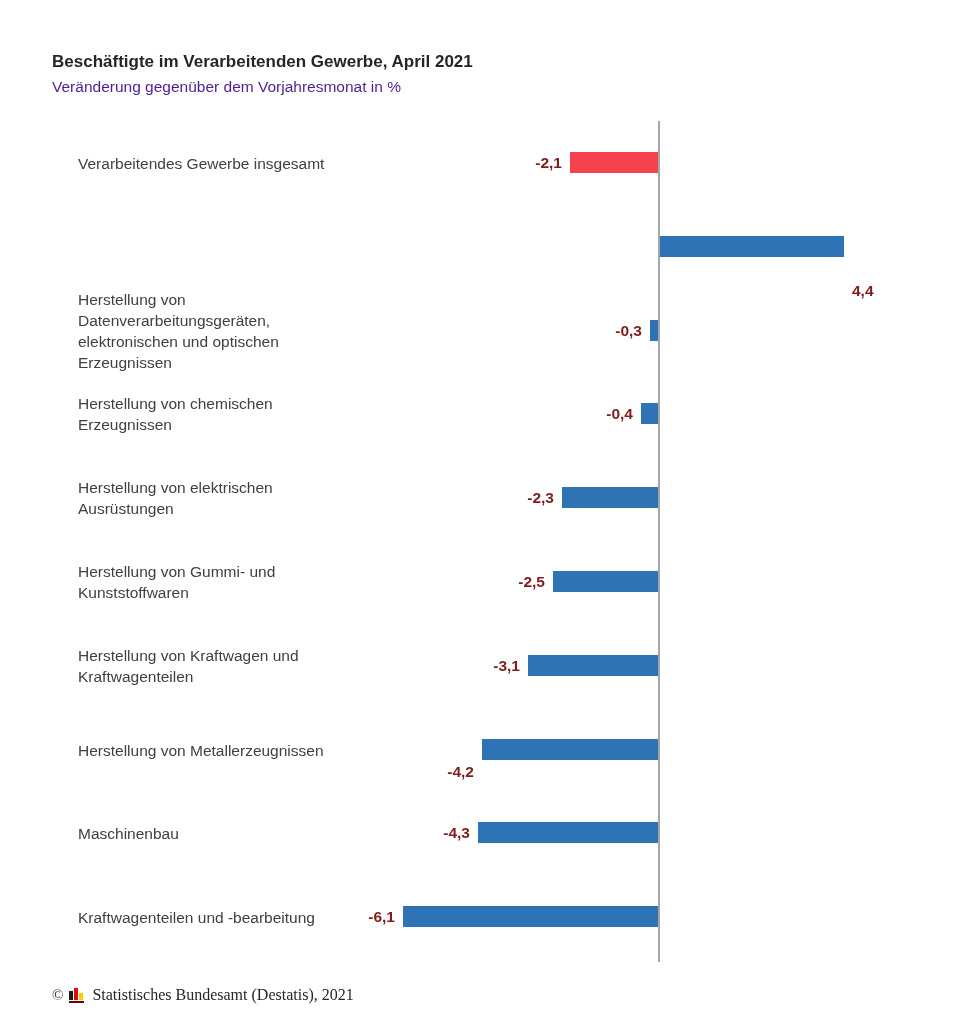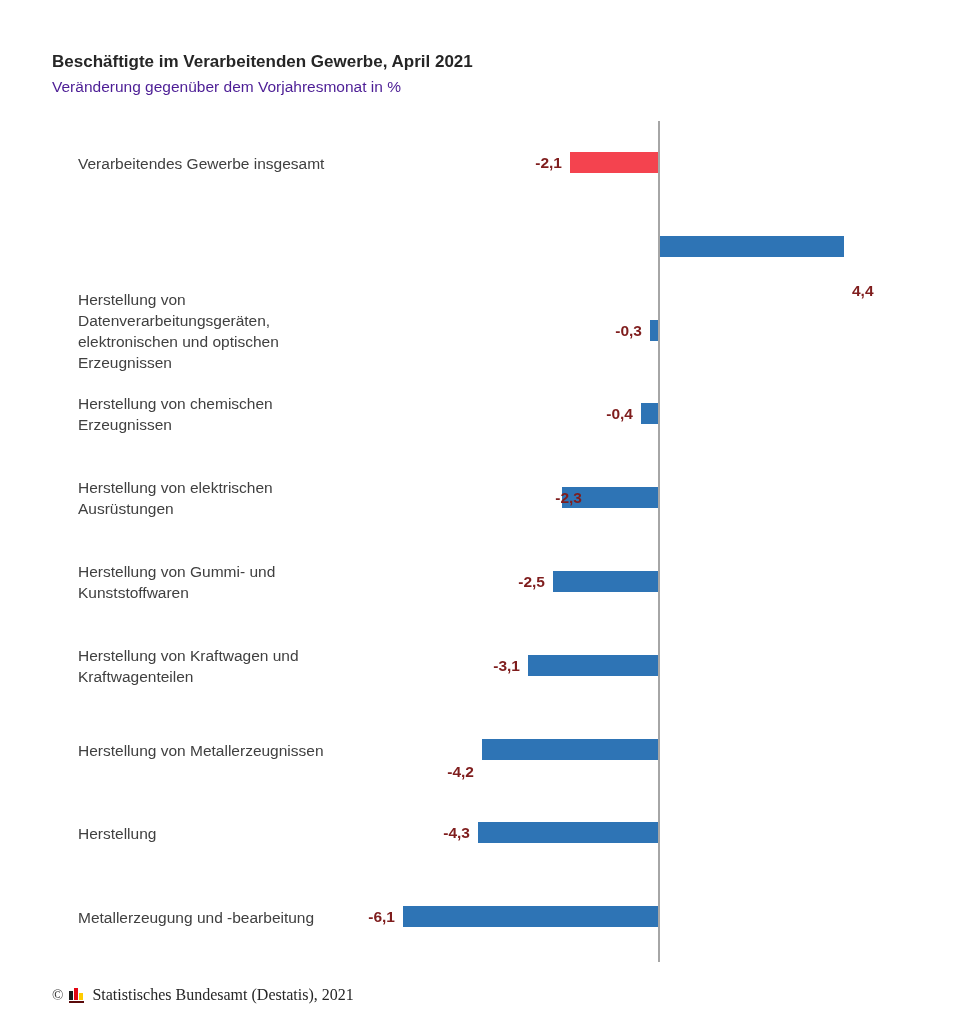--- a/index.html
+++ b/index.html
@@ -114,36 +114,36 @@
 Erzeugnissen</div>
       <div class="bar" style="top: 199px; background: rgb(46, 116, 181); left: 650px; width: 8px;"></div>
       <div class="val-label val-neg" style="top: 199px; left: 580px;">-0,3</div>
       <div class="cat-label" style="top: 293px;">Herstellung von chemischen
 Erzeugnissen</div>
       <div class="bar" style="top: 282px; background: rgb(46, 116, 181); left: 641px; width: 17px;"></div>
       <div class="val-label val-neg" style="top: 282px; left: 571px;">-0,4</div>
       <div class="cat-label" style="top: 377px;">Herstellung von elektrischen
 Ausrüstungen</div>
       <div class="bar" style="top: 366px; background: rgb(46, 116, 181); left: 562px; width: 96px;"></div>
-      <div class="val-label val-neg" style="top: 366px; left: 520px;">-2,3</div>
+      <div class="val-label val-neg" style="top: 366px; left: 492px;">-2,3</div>
       <div class="cat-label" style="top: 461px;">Herstellung von Gummi- und
 Kunststoffwaren</div>
       <div class="bar" style="top: 450px; background: rgb(46, 116, 181); left: 553px; width: 105px;"></div>
       <div class="val-label val-neg" style="top: 450px; left: 483px;">-2,5</div>
       <div class="cat-label" style="top: 545px;">Herstellung von Kraftwagen und
 Kraftwagenteilen</div>
       <div class="bar" style="top: 534px; background: rgb(46, 116, 181); left: 528px; width: 130px;"></div>
       <div class="val-label val-neg" style="top: 534px; left: 458px;">-3,1</div>
       <div class="cat-label" style="top: 629px;">Herstellung von Metallerzeugnissen</div>
       <div class="bar" style="top: 618px; background: rgb(46, 116, 181); left: 482px; width: 176px;"></div>
       <div class="val-label val-neg" style="top: 618px; left: 412px; margin-top: 22px;">-4,2</div>
-      <div class="cat-label" style="top: 712px;">Herstellung</div>
+      <div class="cat-label" style="top: 712px;">Maschinenbau</div>
       <div class="bar" style="top: 701px; background: rgb(46, 116, 181); left: 478px; width: 180px;"></div>
       <div class="val-label val-neg" style="top: 701px; left: 408px;">-4,3</div>
-      <div class="cat-label" style="top: 796px;">Metallerzeugung und -bearbeitung</div>
+      <div class="cat-label" style="top: 796px;">Kraftwagenteilen und -bearbeitung</div>
       <div class="bar" style="top: 785px; background: rgb(46, 116, 181); left: 403px; width: 255px;"></div>
       <div class="val-label val-neg" style="top: 785px; left: 333px;">-6,1</div>
     </div>
 
   <div class="footer">
     <span class="copyright-sym">©</span>
     <span class="logo">
       <span class="lbar lbar1"></span>
       <span class="lbar lbar2"></span>
       <span class="lbar lbar3"></span>

